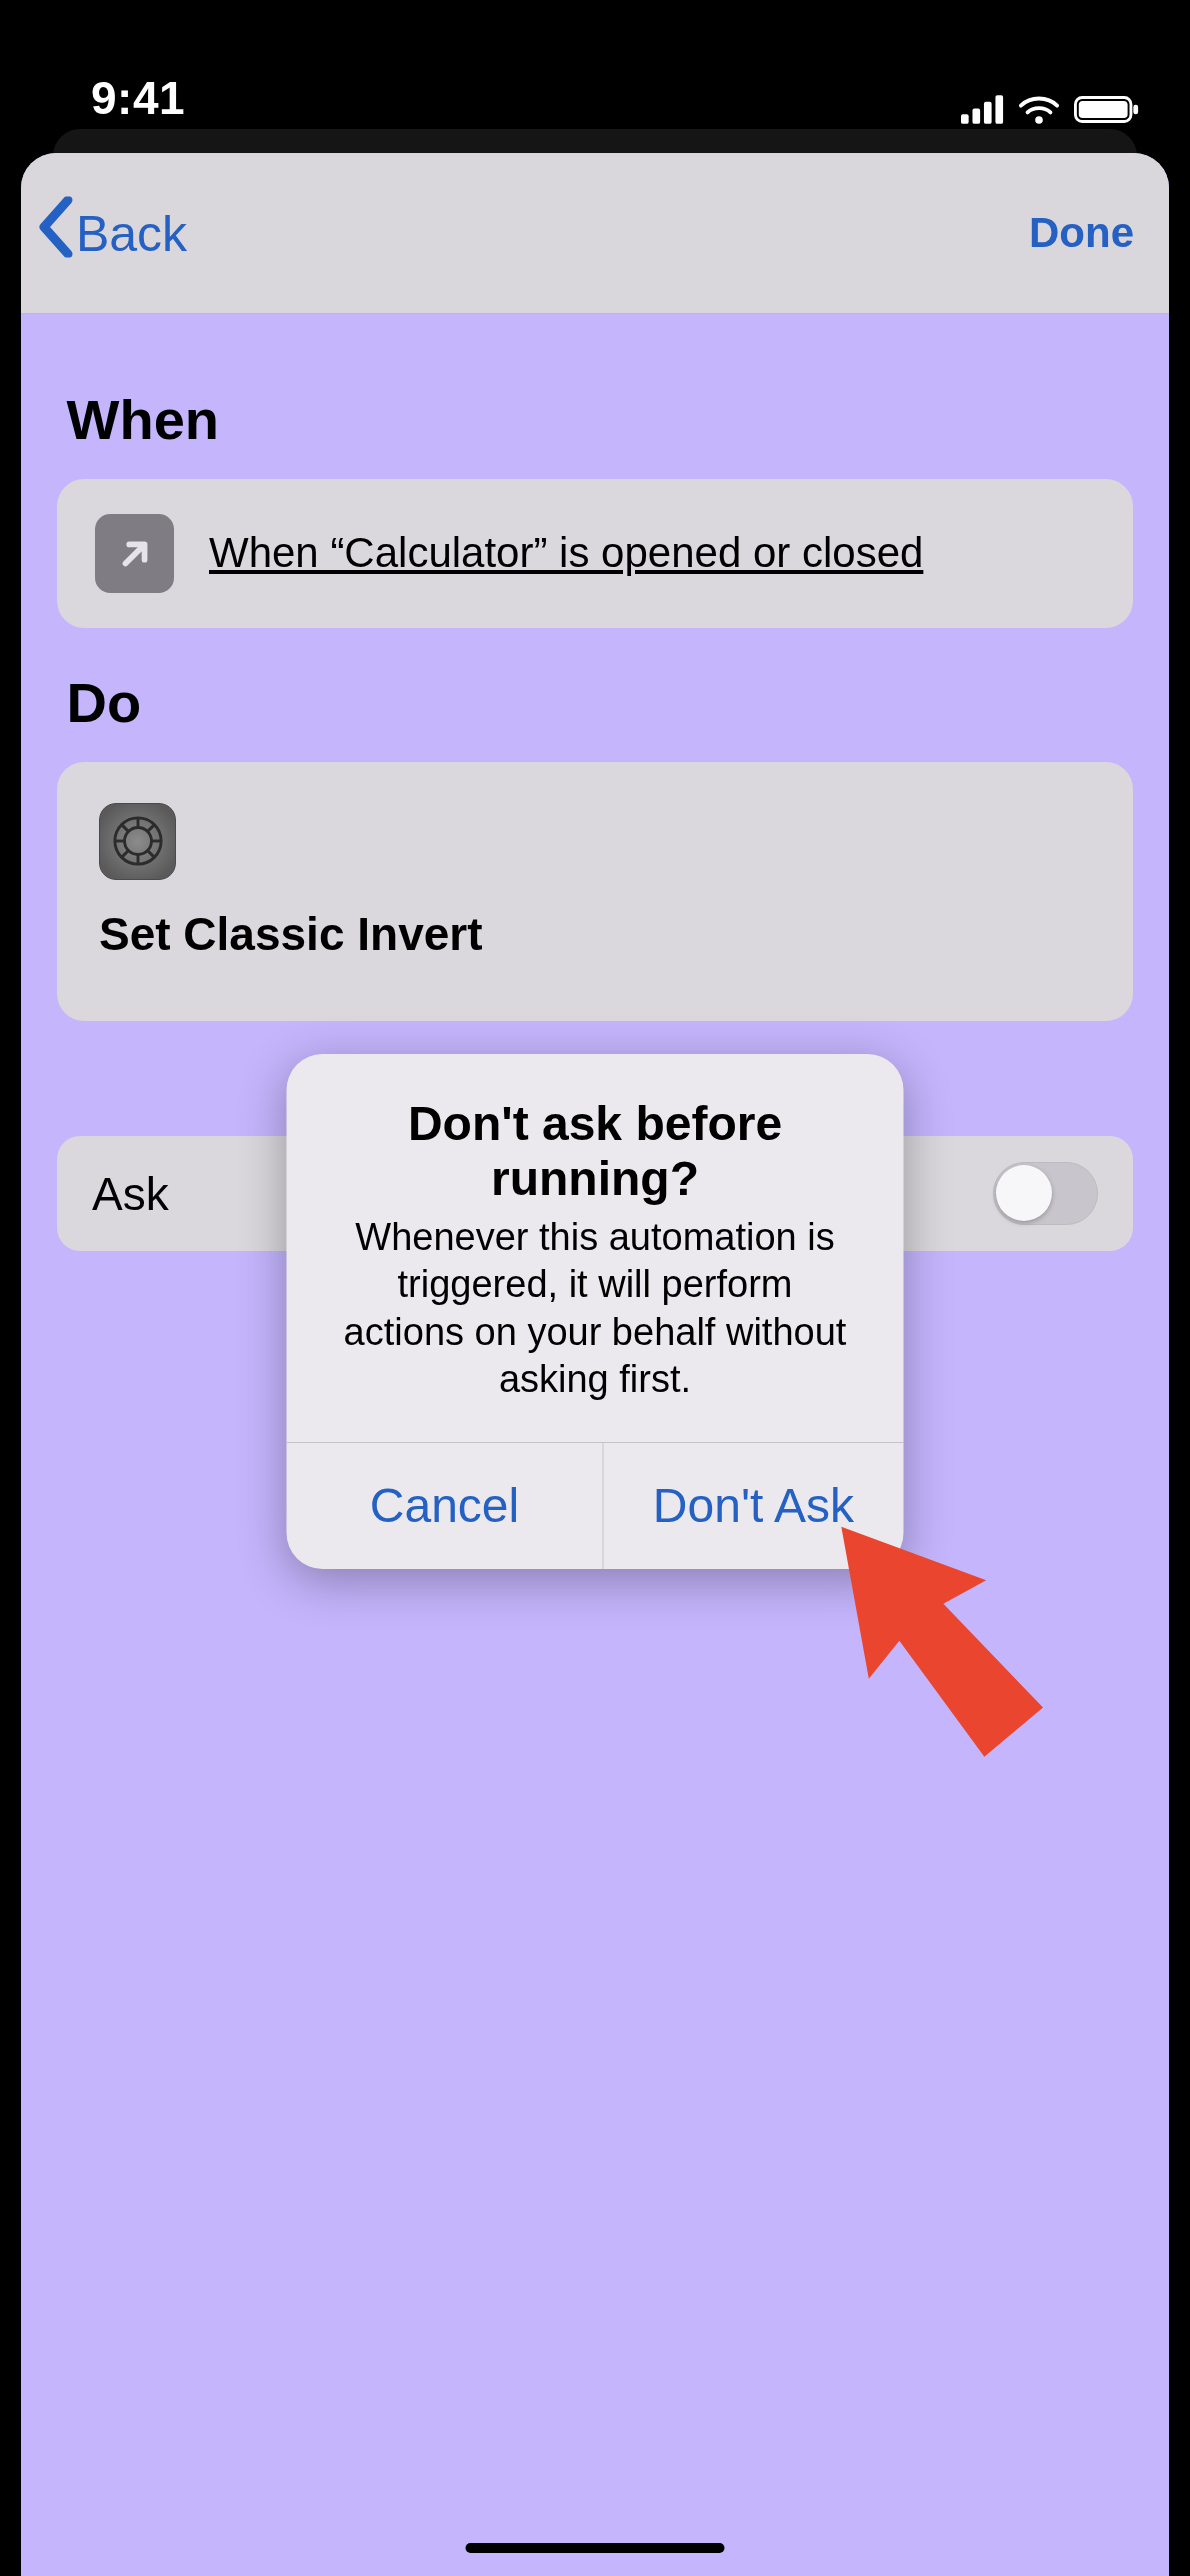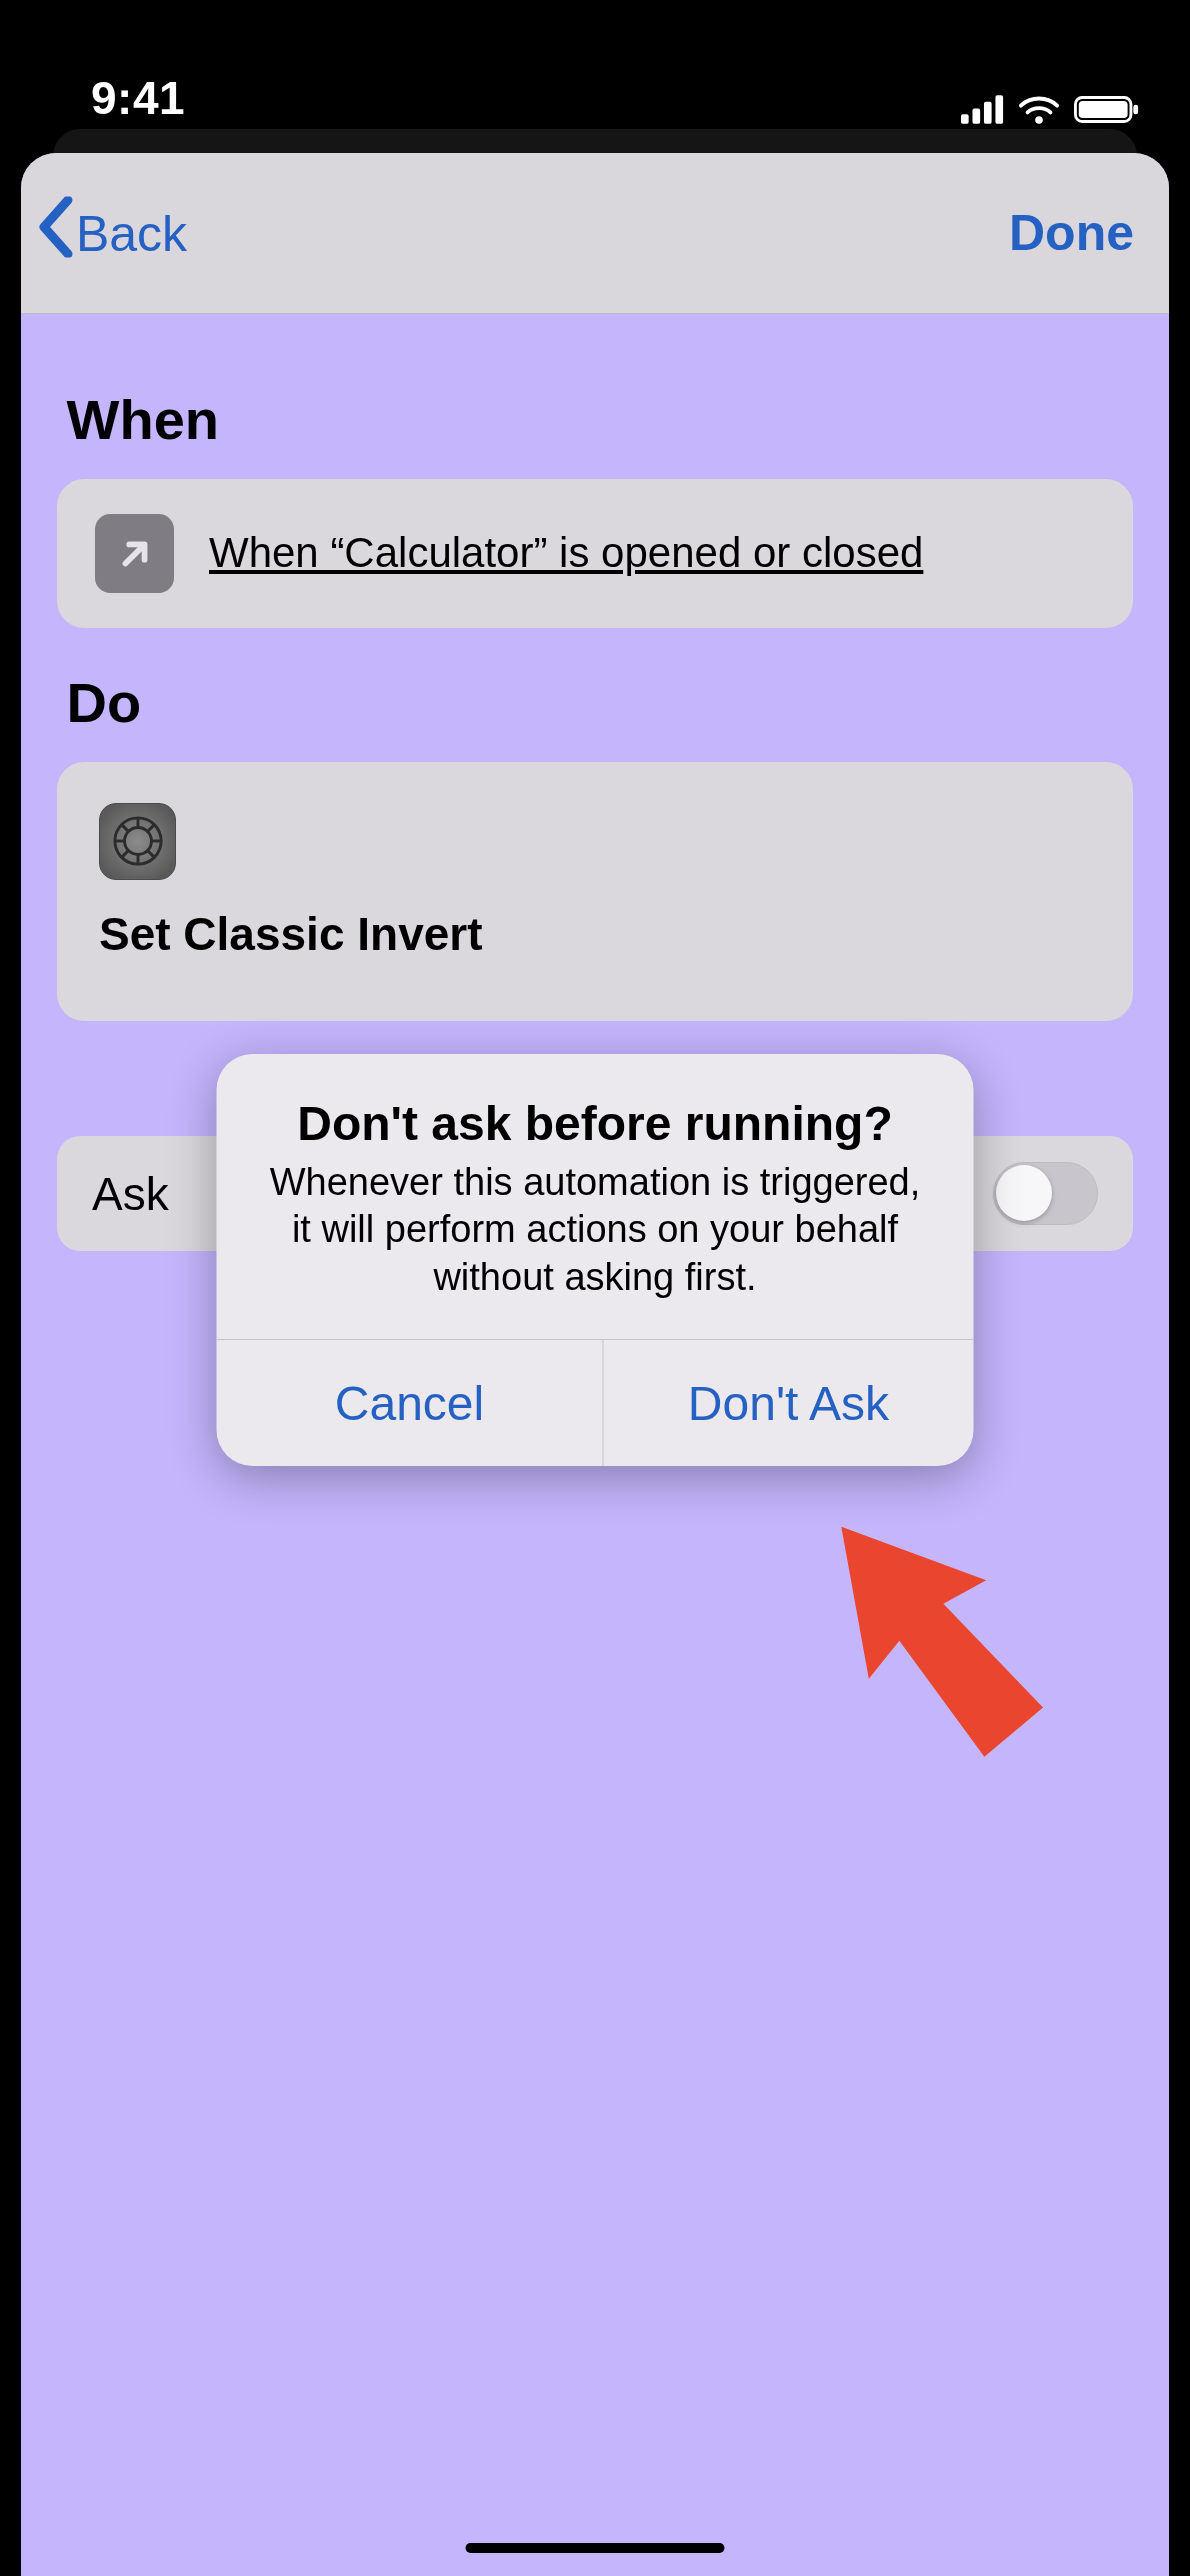--- a/index.html
+++ b/index.html
@@ -89,21 +89,21 @@
       font-size: 50px;
       font-weight: 600;
       color: #000;
     }
     .nav-done {
       position: absolute;
       right: 35px;
       top: 50%;
       transform: translateY(-50%);
       color: #2560c3;
-      font-size: 50px;
+      font-size: 42px;
       font-weight: 600;
     }
 
     .content {
       padding: 31px 36px 0 36px;
     }
     .section-header {
       font-size: 56px;
       font-weight: 700;
       color: #000;
@@ -183,21 +183,21 @@
       width: 56px; height: 56px;
       background: #f7f6f8;
       border-radius: 50%;
       box-shadow: 0 1.9px 5.8px rgba(0,0,0,0.25);
     }
     .alert {
       position: absolute;
       top: 1054px;
       left: 50%;
       transform: translateX(-50%);
-      width: 757px;
+      width: 617px;
       background: #ebe9ee;
       border-radius: 36px;
       box-shadow: 0 11.5px 48px rgba(0,0,0,0.3);
       overflow: hidden;
       pointer-events: auto;
     }
     .alert-top { padding: 42px 46px 38px 46px; text-align: center; }
     .alert-title {
       font-size: 48px;
       font-weight: 600;

